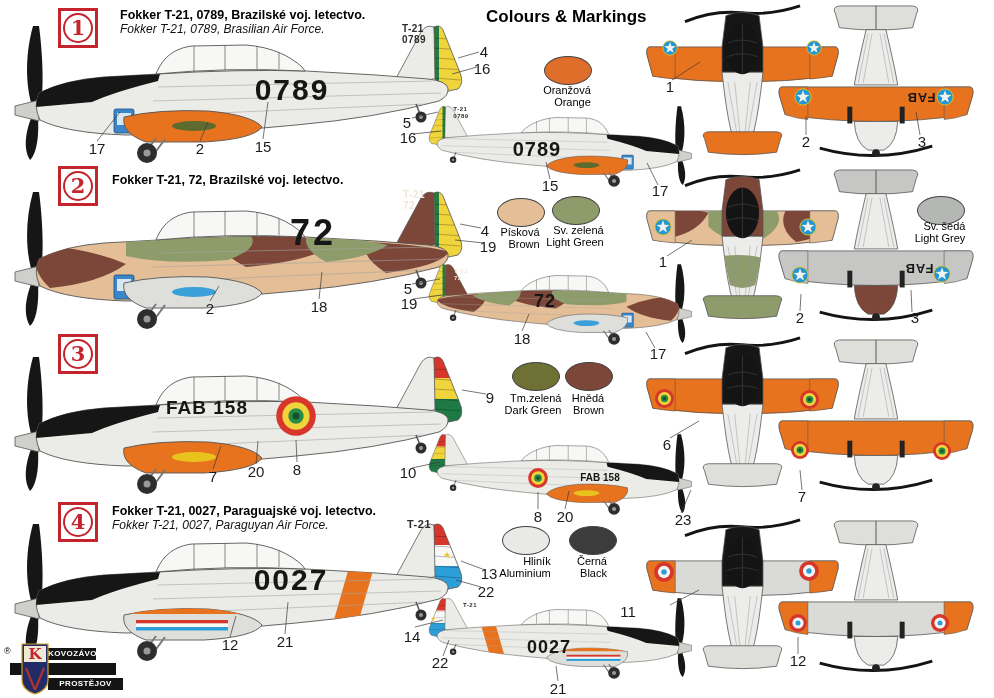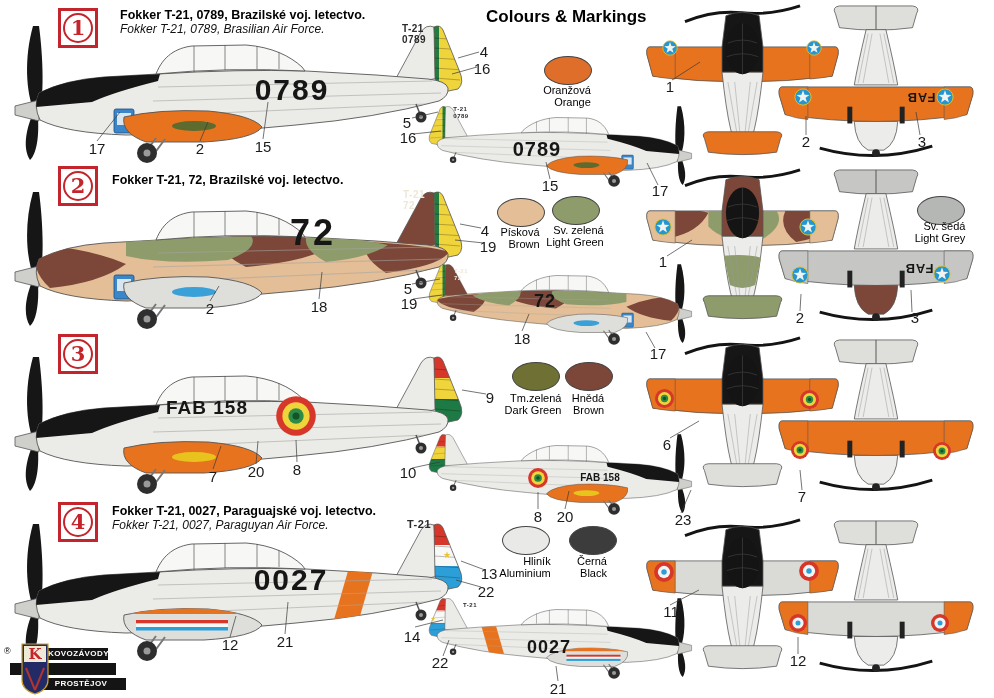--- a/index.html
+++ b/index.html
@@ -452,28 +452,28 @@
     <span class="callout" style="left: 683px; top: 519px;">23</span>
     <span class="callout" style="left: 667px; top: 444px;">6</span>
     <span class="callout" style="left: 802px; top: 496px;">7</span>
     <span class="callout" style="left: 230px; top: 644px;">12</span>
     <span class="callout" style="left: 285px; top: 641px;">21</span>
     <span class="callout" style="left: 489px; top: 573px;">13</span>
     <span class="callout" style="left: 486px; top: 591px;">22</span>
     <span class="callout" style="left: 412px; top: 636px;">14</span>
     <span class="callout" style="left: 440px; top: 662px;">22</span>
     <span class="callout" style="left: 558px; top: 688px;">21</span>
-    <span class="callout" style="left: 671px; top: 611px;">11</span>
+    <span class="callout" style="left: 628px; top: 611px;">11</span>
     <span class="callout" style="left: 798px; top: 660px;">12</span>
   </div>
 
 <div>
   <span class="reg" style="left:4px;top:646px">®</span>
   <div class="bar" style="left:10px;top:663px;width:106px"></div>
-  <div class="bar" style="left:48px;top:648px;width:60px">KOVOZÁVODY</div>
-  <div class="bar" style="left:36px;top:678px;width:90px">PROSTĚJOV</div>
+  <div class="bar" style="left:48px;top:648px;width:48px">KOVOZÁVODY</div>
+  <div class="bar" style="left:48px;top:678px;width:75px">PROSTĚJOV</div>
   <svg class="abs" style="left:20px;top:642px" width="30" height="54" viewBox="0 0 30 54">
     <path d="M2,2 L28,2 L28,38 Q28,48 15,52 Q2,48 2,38 Z" fill="#232B66" stroke="#C9A227" stroke-width="1.2"></path>
     <rect x="4" y="4" width="22" height="16" fill="#EFEAD8"></rect>
     <path d="M6,26 L15,48 M24,26 L15,48" stroke="#B0342F" stroke-width="2"></path>
     <text x="15" y="17" text-anchor="middle" font-family="DejaVu Serif, serif" font-weight="bold" font-size="15" fill="#C4242B">K</text>
   </svg>
 </div>
 
 </body></html>

